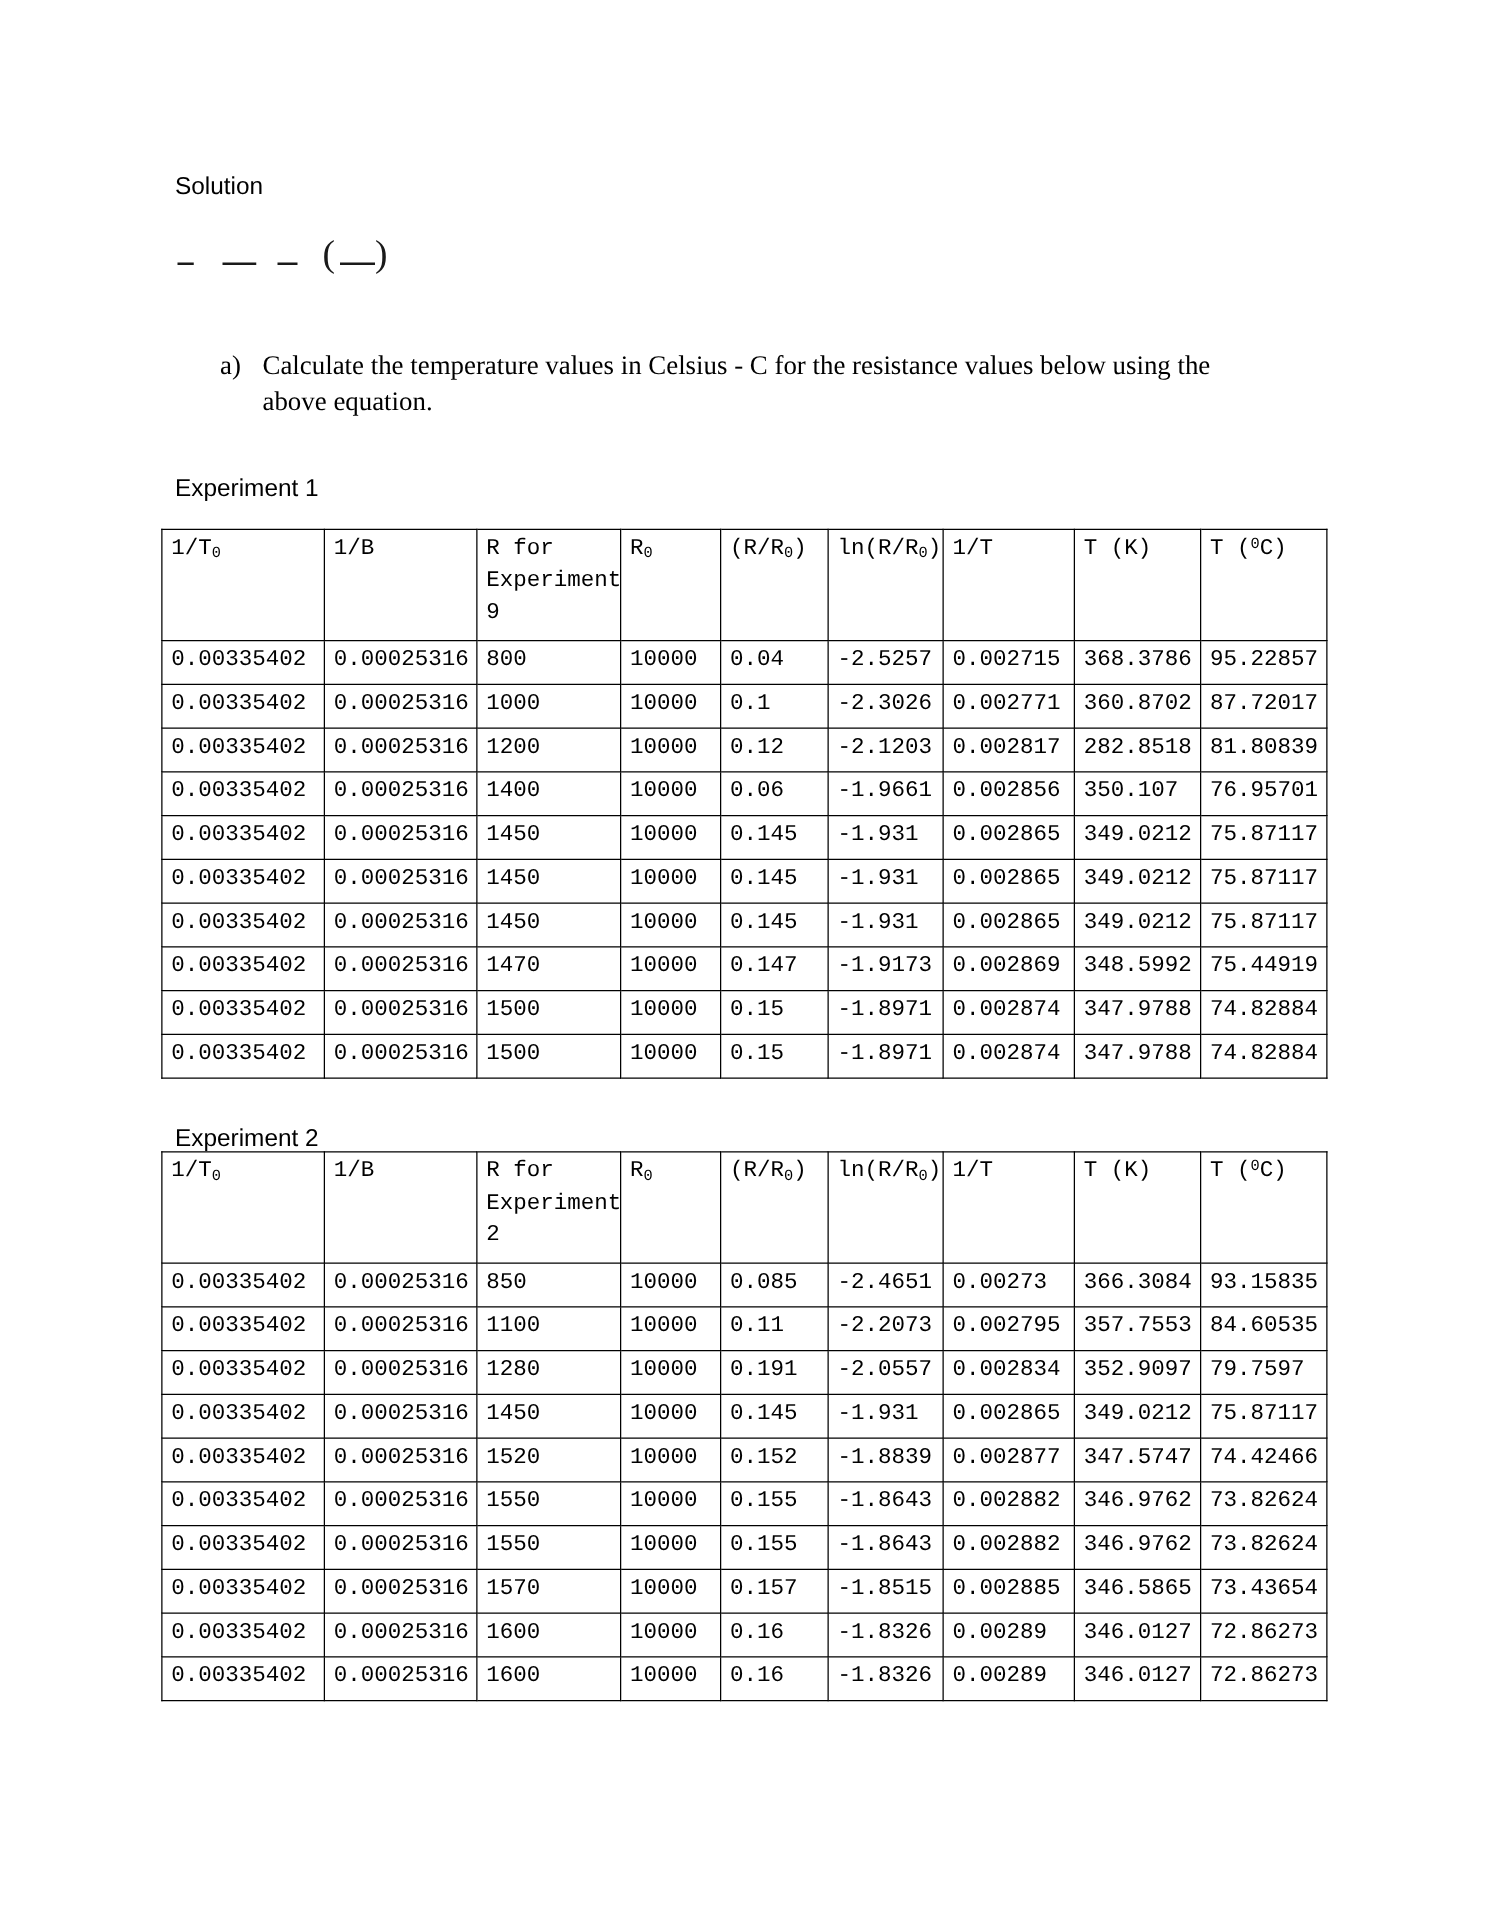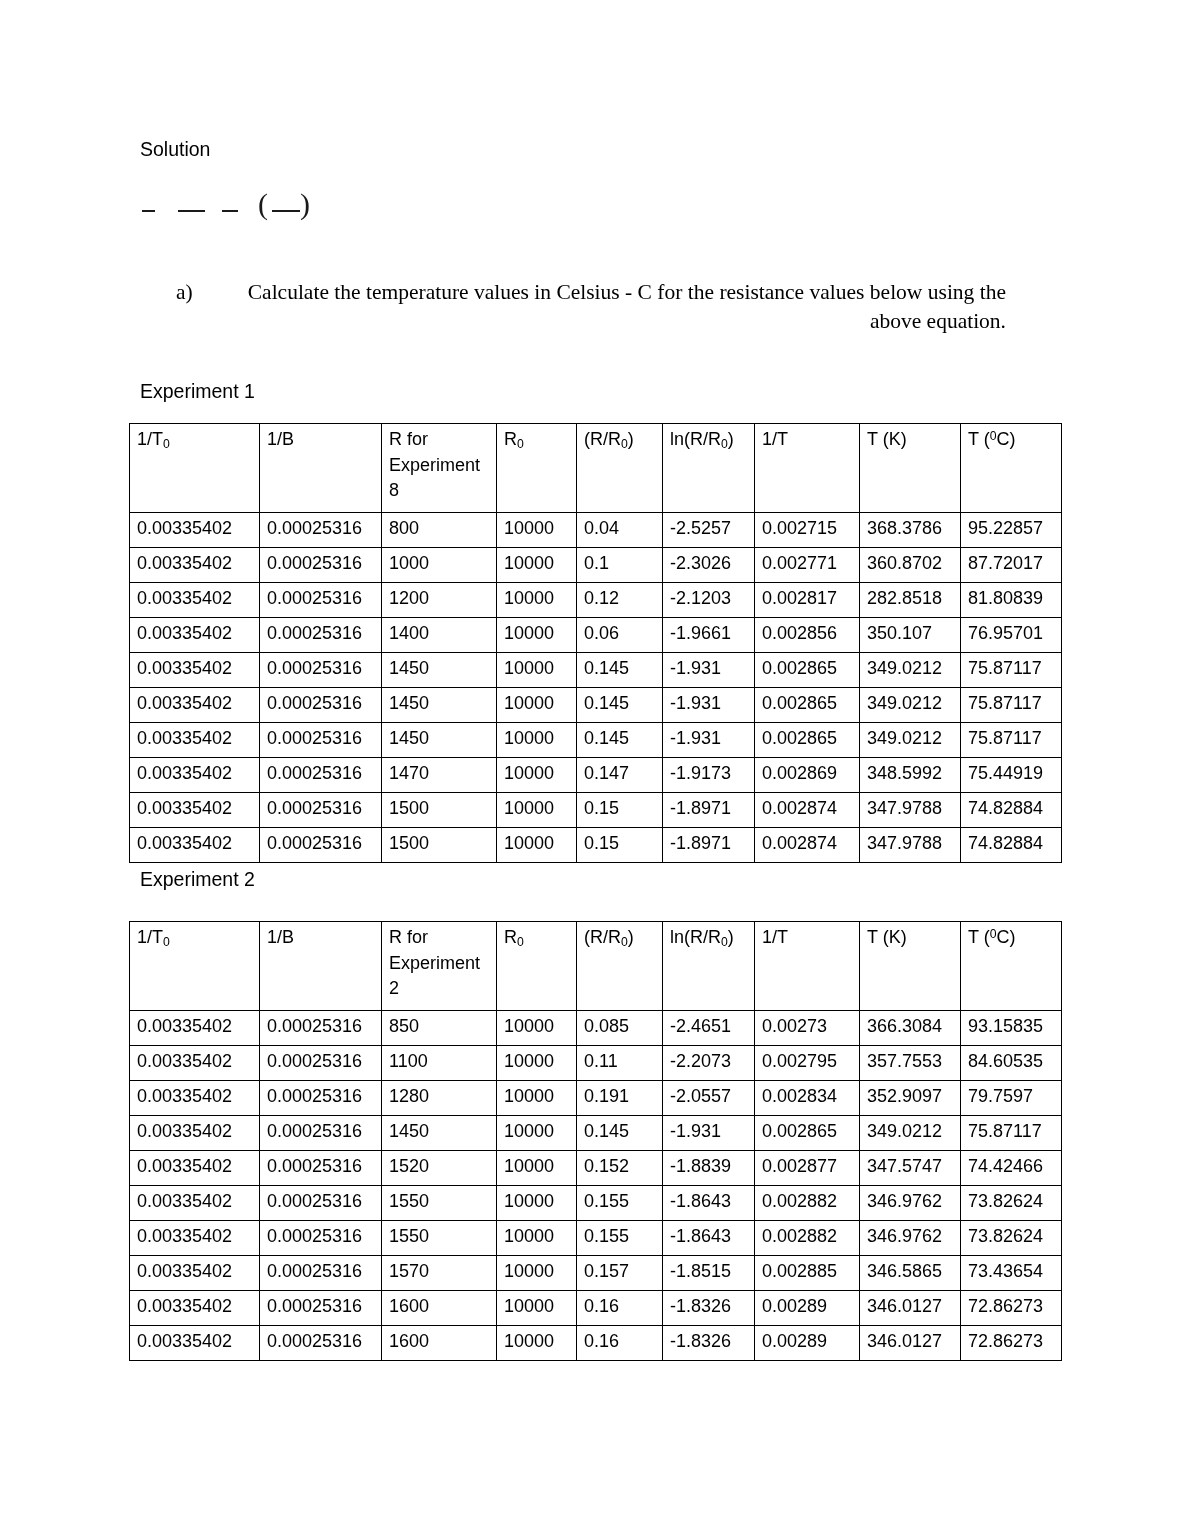--- a/index.html
+++ b/index.html
@@ -77,43 +77,43 @@
   }
   .instruction .marker {
     position: absolute;
     left: 0;
     top: 0;
     width: 34px;
   }
   .instruction .itext {
     display: block;
     margin-left: 34px;
-    text-align: right;
+    text-align: left;
   }
 
   
   .exp-caption {
     position: absolute;
     left: 140px;
     font-family: "Liberation Sans", sans-serif;
     font-size: 19.5px;
     line-height: 1.2;
     white-space: nowrap;
   }
   .exp-caption.c1 { top: 380px; text-align: right; }
-  .exp-caption.c2 { top: 868px; }
+  .exp-caption.c2 { top: 900px; }
 
   
   table.datatable {
     position: absolute;
     left: 129px;
     border-collapse: collapse;
     table-layout: fixed;
     width: 932px;
-    font-family: Liberation Sans, sans-serif;
+    font-family: Liberation Mono, monospace;
     font-size: 18px;
   }
   table.datatable.t1 { top: 423px; }
   table.datatable.t2 { top: 921px; }
 
   table.datatable th,
   table.datatable td {
     border: 1.3px solid #000000;
     padding: 3px 6px 3px 7px;
     text-align: left;
@@ -188,21 +188,21 @@
       <col class="c-rr0">
         <col class="c-lnrr0">
         <col class="c-invt">
         <col class="c-tk">
         <col class="c-tc">
     </colgroup>
     <thead>
       <tr id="t1-head">
           <th>1/T<sub>0</sub></th>
           <th>1/B</th>
-          <th class="wrapcell">R for Experiment 8</th>
+          <th class="wrapcell">R for Experiment 9</th>
           <th>R<sub>0</sub></th>
           <th>(R/R<sub>0</sub>)</th>
           <th>ln(R/R<sub>0</sub>)</th>
           <th>1/T</th>
           <th class="wrapcell">T (K)</th>
           <th class="wrapcell">T (<sup>0</sup>C)</th>
         </tr>
     </thead>
     <tbody id="t1-body">
         <tr>

